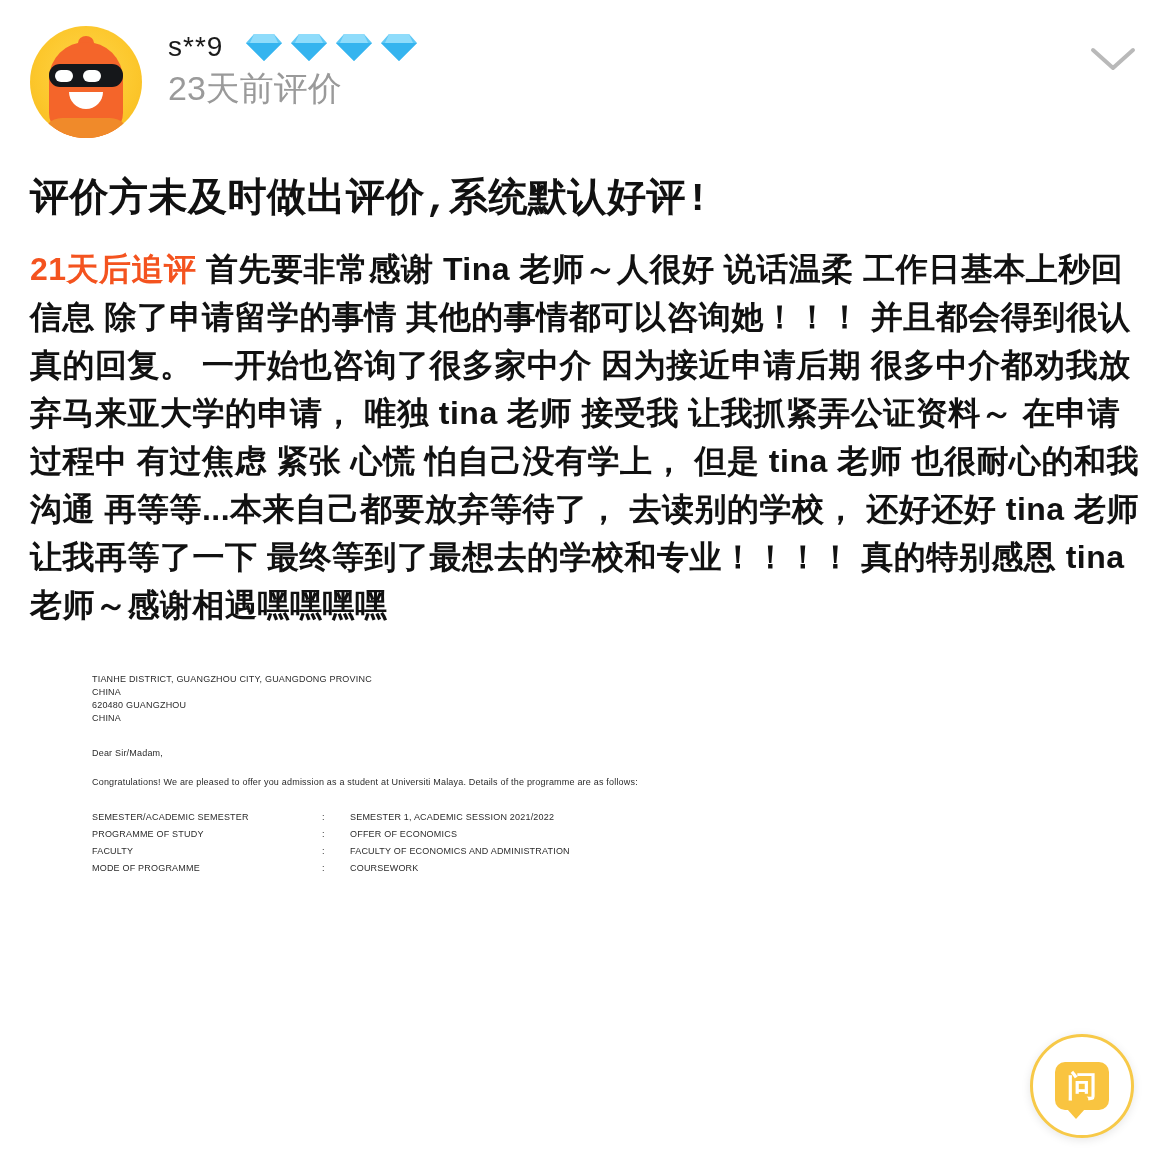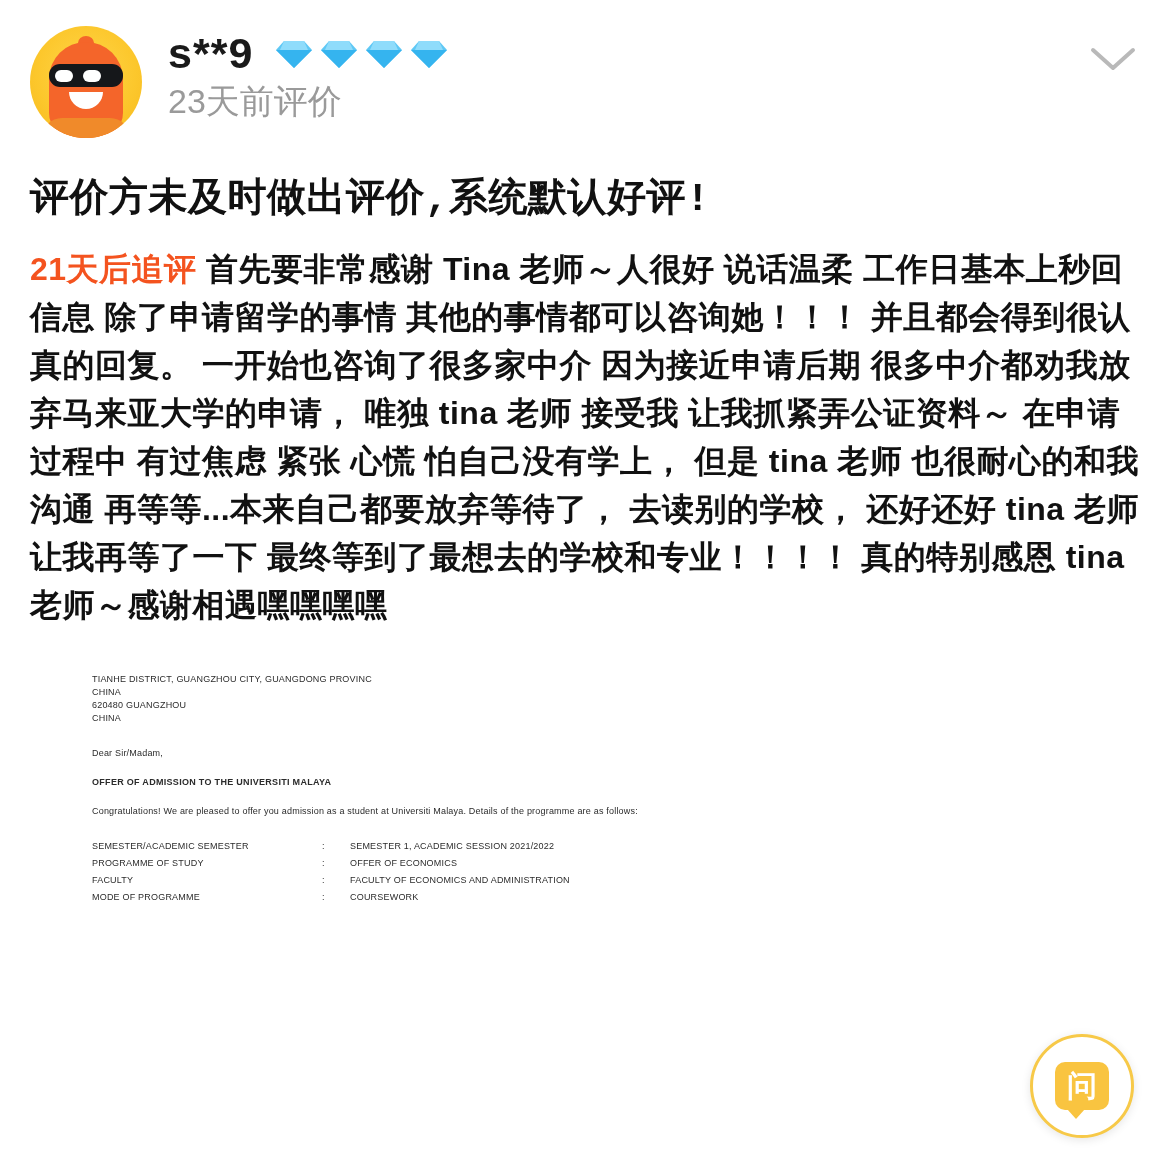--- a/index.html
+++ b/index.html
@@ -99,22 +99,22 @@
     margin-left: 26px;
     padding-top: 6px;
     flex: 1 1 auto;
     min-width: 0;
   }
   .name-row {
     display: flex;
     align-items: center;
   }
   .user-name {
-    font-size: 43px;
-    font-weight: bold;
+    font-size: 28px;
+    font-weight: normal;
     letter-spacing: 1px;
     color: #1a1a1a;
     line-height: 1;
   }
   .diamonds {
     margin-left: 22px;
     display: flex;
     align-items: center;
     gap: 7px;
   }
@@ -320,21 +320,20 @@
 
   <div class="doc-wrap">
     <div class="doc">
       <div class="addr">
         <div>TIANHE DISTRICT, GUANGZHOU CITY, GUANGDONG PROVINC</div>
         <div>CHINA</div>
         <div>620480 GUANGZHOU</div>
         <div>CHINA</div>
       </div>
       <div class="salutation">Dear Sir/Madam,</div>
-      <div class="offer-title">OFFER OF ADMISSION TO THE UNIVERSITI MALAYA</div>
       <div class="congrats">Congratulations! We are pleased to offer you admission as a student at Universiti Malaya. Details of the programme are as follows:</div>
       <table>
         <tbody>
           <tr>
             <td class="k">SEMESTER/ACADEMIC SEMESTER</td>
             <td class="c">:</td>
             <td class="v">SEMESTER 1, ACADEMIC SESSION 2021/2022</td>
           </tr>
           <tr>
             <td class="k">PROGRAMME OF STUDY</td>

